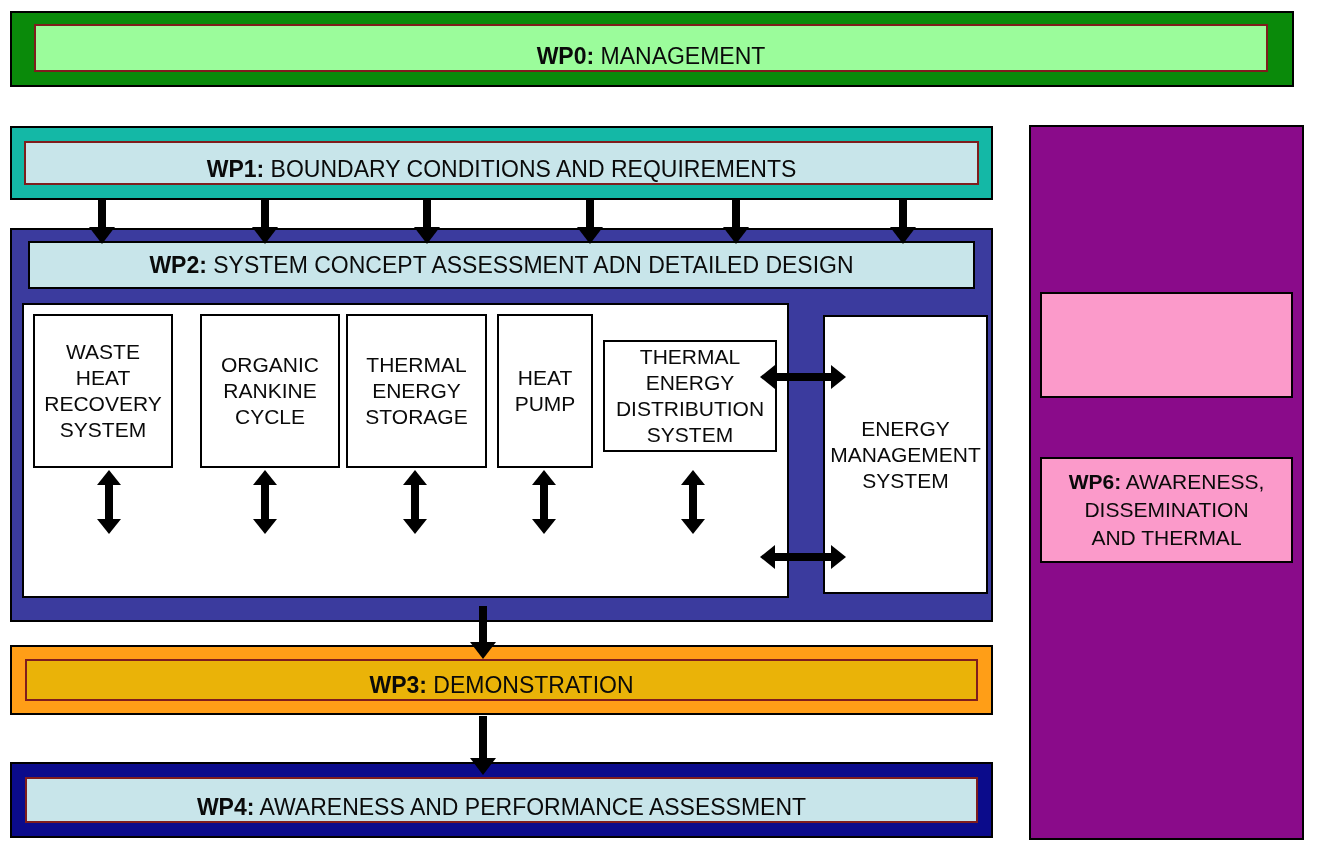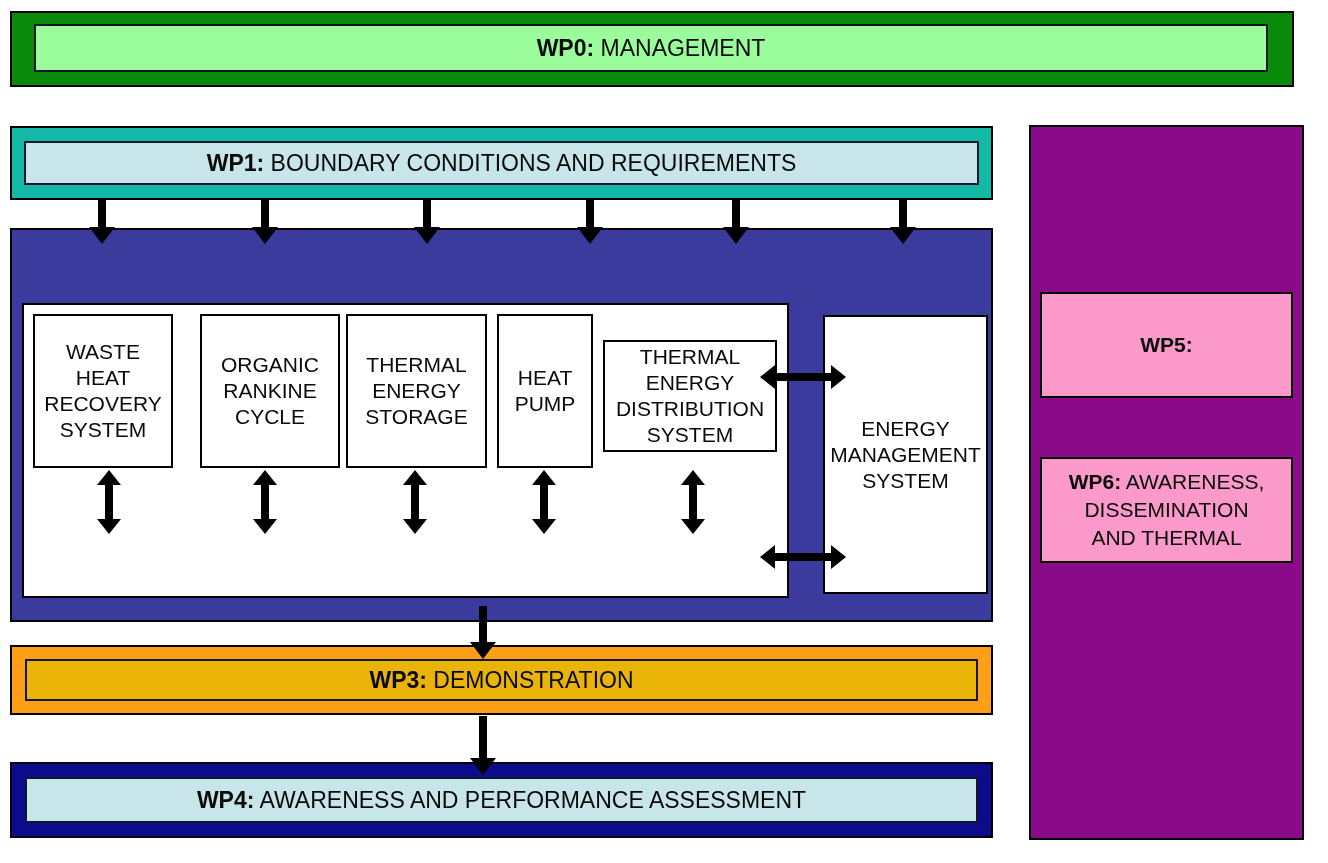--- a/index.html
+++ b/index.html
@@ -2,22 +2,22 @@
 <html><head>
 <meta charset="utf-8">
 <style>
   html,body{margin:0;padding:0;background:#ffffff;}
   .stage{
     position:relative;width:1328px;height:863px;background:#ffffff;
     font-family:"Liberation Sans","DejaVu Sans",sans-serif;color:#0a0a0a;overflow:hidden;
   }
   .abs{position:absolute;box-sizing:border-box;}
   .frame{border:2px solid #000;}
-  .band-inner{position:absolute;box-sizing:border-box;border:2px solid #0f172a;
-    display:flex;align-items:center;justify-content:center;}
+  .band-inner{position:absolute;box-sizing:border-box;border:2px solid #7f1d1d;
+    display:flex;align-items:flex-end;justify-content:center;}
   .hdr{font-size:23px;letter-spacing:0px;white-space:nowrap;}
   .code{font-weight:bold;}
   
   .wp0{left:10px;top:11px;width:1284px;height:76px;background:#0a8a0a;}
   .wp0 .band-inner{left:22px;right:24px;top:11px;bottom:13px;background:#9bfc9b;}
   .wp1{left:10px;top:126px;width:983px;height:74px;background:#14b8a6;}
   .wp1 .band-inner{left:12px;right:12px;top:13px;bottom:13px;background:#c8e5ea;}
   .wp2{left:10px;top:228px;width:983px;height:394px;background:#3b3b9e;}
   .wp2header{left:28px;top:241px;width:947px;height:48px;background:#c8e5ea;
     display:flex;align-items:center;justify-content:center;z-index:2;}
@@ -89,20 +89,23 @@
   <div class="arrow-down" style="left:723px;top:200px;height:44px;">
       <div class="shaft"></div>
       <div class="head"></div>
     </div>
   <div class="arrow-down" style="left:890px;top:200px;height:44px;">
       <div class="shaft"></div>
       <div class="head"></div>
     </div>
 
   <div class="abs frame wp2"></div>
+  <div class="abs frame wp2header">
+    <div class="hdr"><span class="code">WP2:</span><span> SYSTEM CONCEPT ASSESSMENT ADN DETAILED DESIGN</span></div>
+  </div>
   <div class="abs frame wp2white"></div>
 
   <div class="abs comp pre" style="left:33px;top:314px;width:140px;height:154px;">
     <span>WASTE
 HEAT
 RECOVERY
 SYSTEM</span>
   </div>
   <div class="abs comp pre" style="left:200px;top:314px;width:140px;height:154px;">
     <span>ORGANIC
@@ -185,21 +188,20 @@
 
   <div class="abs frame wp4">
     <div class="band-inner">
       <div class="hdr"><span class="code">WP4:</span><span> AWARENESS AND PERFORMANCE ASSESSMENT</span></div>
     </div>
   </div>
 
   <div class="abs frame panel"></div>
   <div class="abs pinkbox wp5">
     <div>
-      <div class="code">WP5:</div>
     </div>
   </div>
   <div class="abs pinkbox wp6">
     <div class="pre"><span class="code">WP6:</span><span> AWARENESS,
 DISSEMINATION
 AND THERMAL</span></div>
   </div>
 
 </div>
 

